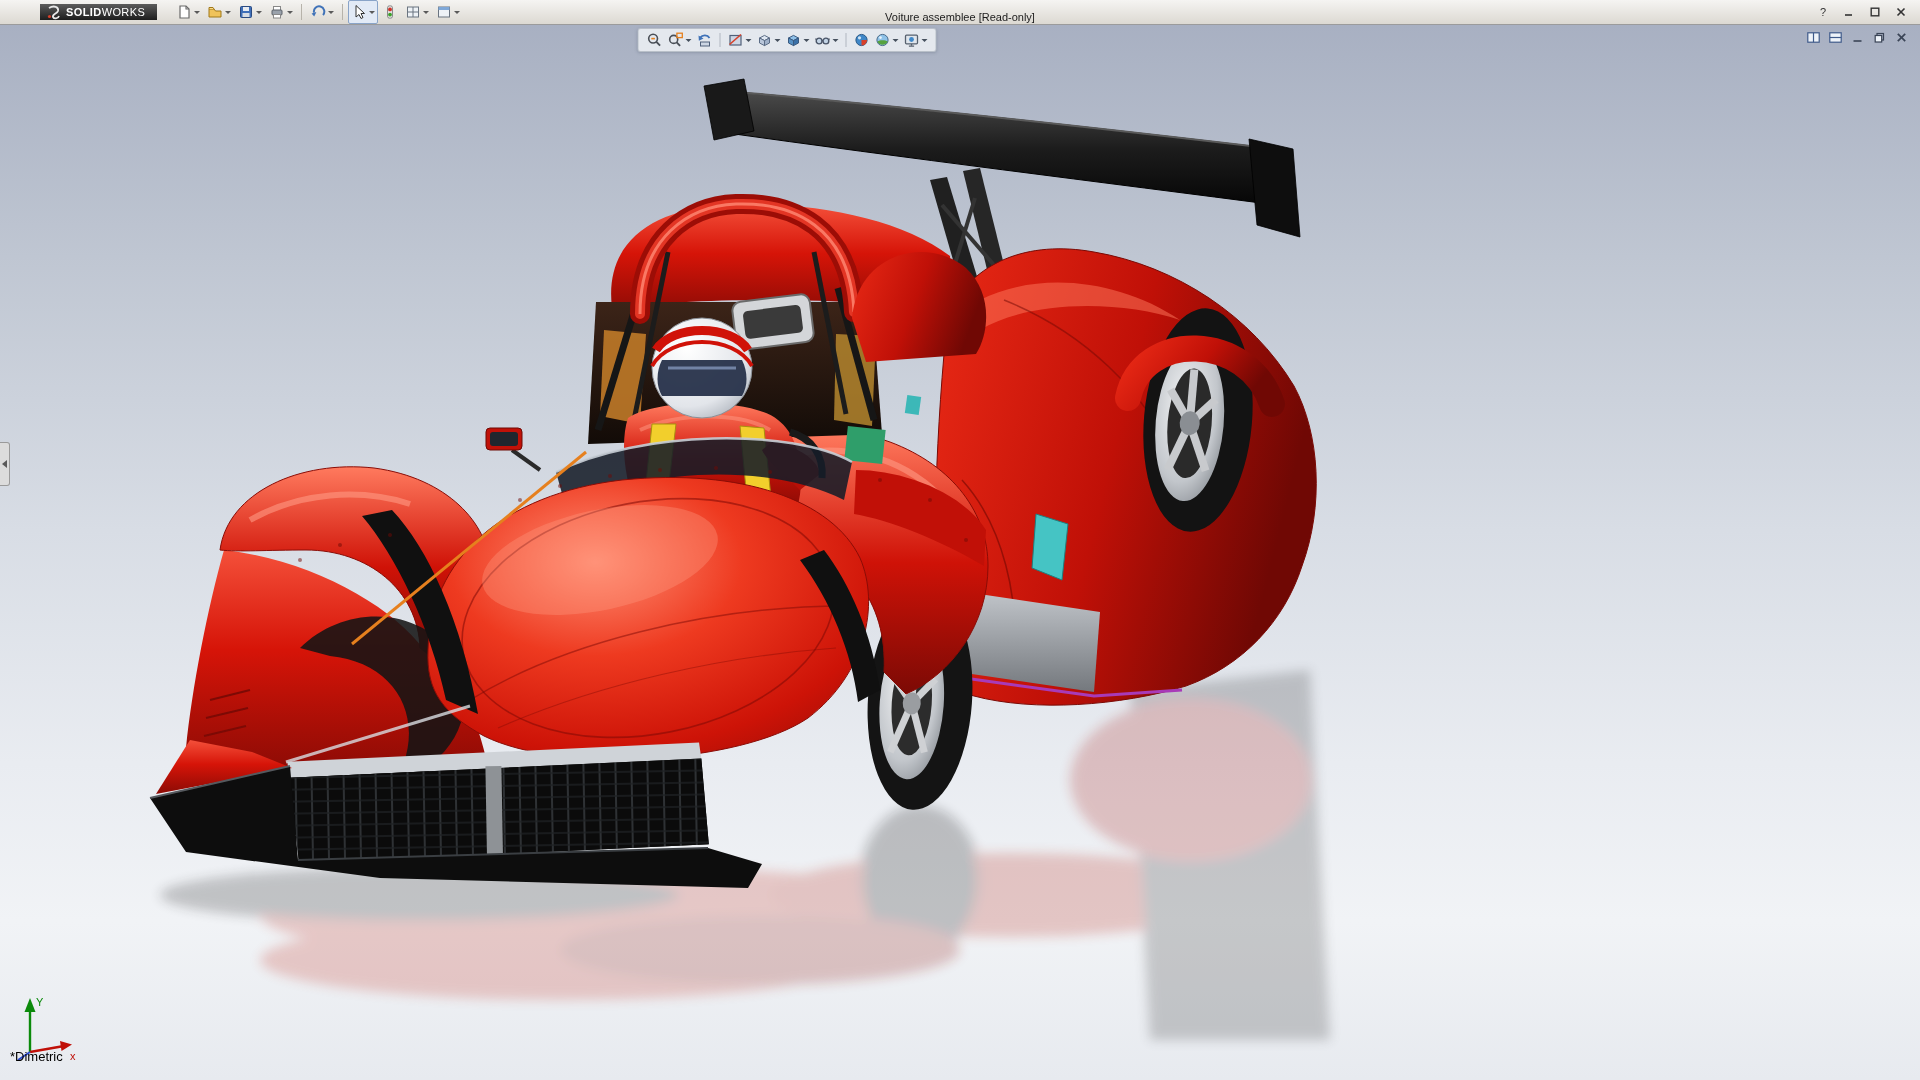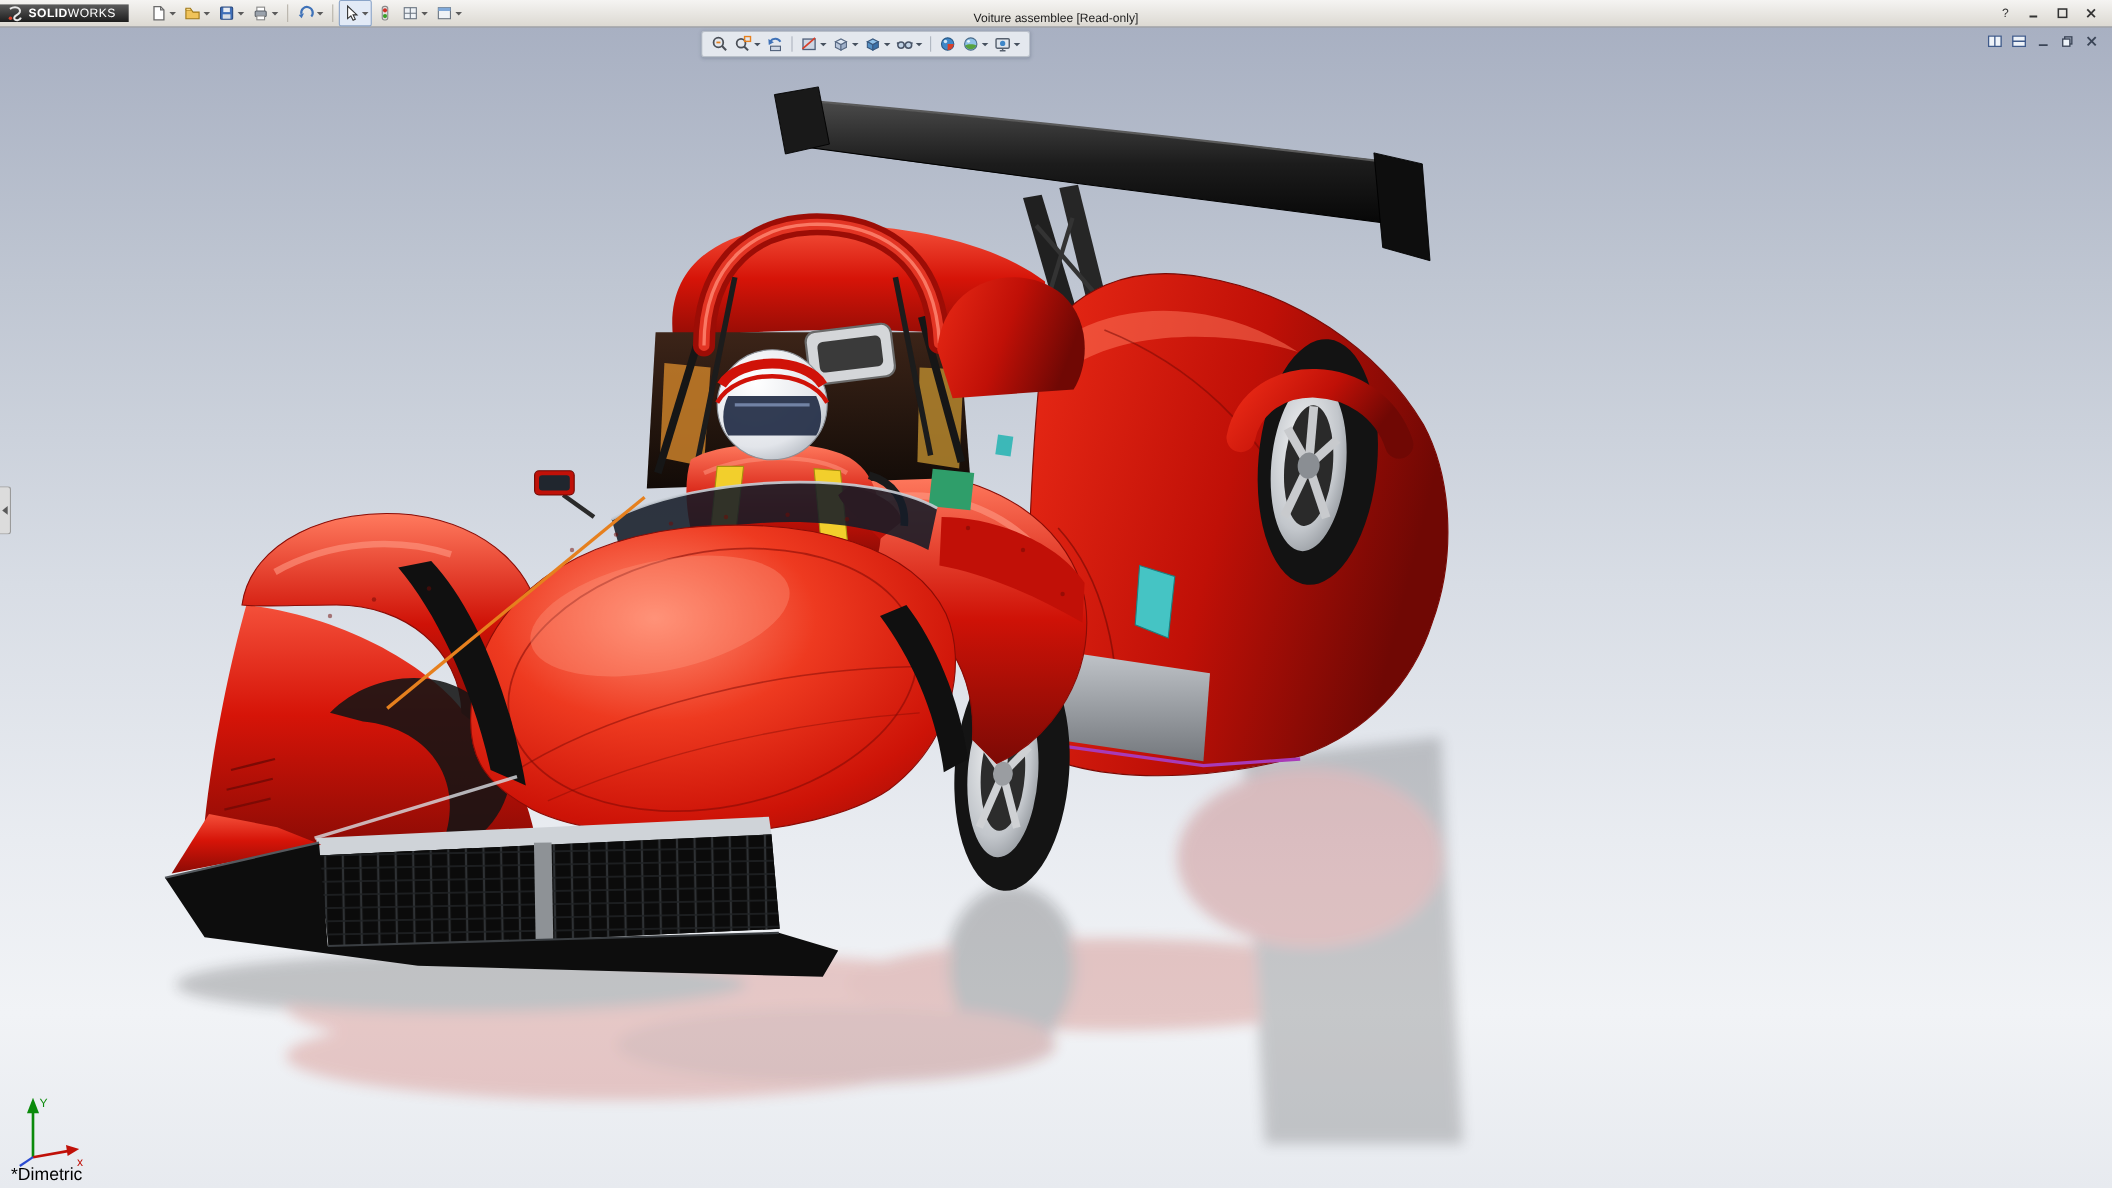--- a/index.html
+++ b/index.html
@@ -3,21 +3,21 @@
 <meta charset="utf-8">
 <style>
   html,body{margin:0;padding:0;width:1920px;height:1080px;overflow:hidden;
     font-family:"Liberation Sans",sans-serif;background:#e9ecf1;}
 
   
   .titlebar{position:absolute;top:0;left:0;width:1920px;height:24px;
     background:linear-gradient(#f5f4f2,#dcd9d2);border-bottom:1px solid #9b9b9b;
     display:flex;align-items:center;z-index:20;}
   .logo{height:16px;display:flex;align-items:center;gap:4px;padding:0 12px 0 6px;
-    background:linear-gradient(#5c5c5c,#1d1d1d);color:#fff;}
+    background:linear-gradient(#5c5c5c,#1d1d1d);color:#fff;margin-left:40px;}
   .logo-text{font-size:11px;letter-spacing:.4px;color:#fff;}
   .logo-text b{font-weight:bold}
   .tb{display:flex;align-items:center;margin-left:16px;gap:1px;}
   .tb-btn{height:20px;display:flex;align-items:center;padding:1px 2px;border-radius:2px;border:1px solid transparent;}
   .tb-btn.pressed{background:#e2eaf6;border:1px solid #8aa4c8;}
   .tb-sep{width:1px;height:16px;background:#b7b3aa;margin:0 4px;}
   .ic{width:16px;height:16px;display:block;}
   .caret{width:0;height:0;border-left:3px solid transparent;border-right:3px solid transparent;
     border-top:3px solid #5a5a5a;margin-left:2px;}
   .win-title{position:absolute;left:50%;transform:translateX(-50%);top:0;height:34px;
@@ -47,21 +47,21 @@
 
   
   .panel-tab{position:absolute;left:0;top:418px;width:9px;height:42px;background:#dcdcdc;
     border:1px solid #9a9a9a;border-left:none;border-radius:0 3px 3px 0;
     display:flex;align-items:center;justify-content:center;z-index:10;}
   .panel-tab .arr{width:0;height:0;border-top:4px solid transparent;border-bottom:4px solid transparent;
     border-right:5px solid #5a5a5a;}
 
   
   .triad{position:absolute;left:6px;bottom:16px;z-index:10;}
-  .view-label{position:absolute;left:10px;bottom:2px;font-size:16px;color:#000;z-index:10;}
+  .view-label{position:absolute;left:10px;bottom:16px;font-size:13px;color:#000;z-index:10;}
 </style>
 </head>
 <body>
 
 <div class="titlebar">
   <div class="logo">
     <svg width="16" height="16" viewBox="0 0 16 16">
       <path d="M3,4 C8,1 13,3 12,7 C11,10 6,10 7,13 C8,15 12,15 13,12" fill="none" stroke="#e8e8e8" stroke-width="1.8"></path>
       <circle cx="3.5" cy="12.5" r="1.6" fill="#d8402a"></circle>
     </svg>

